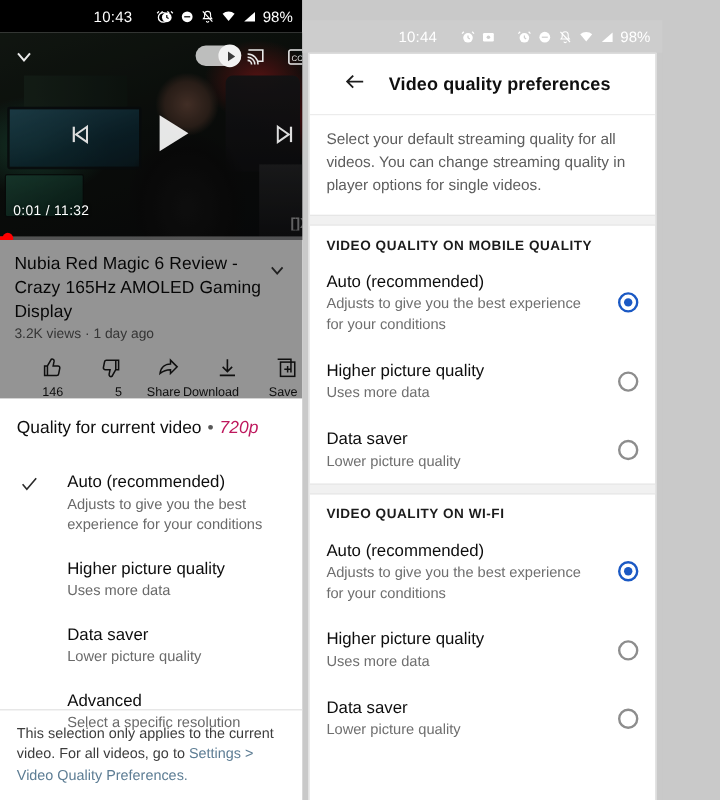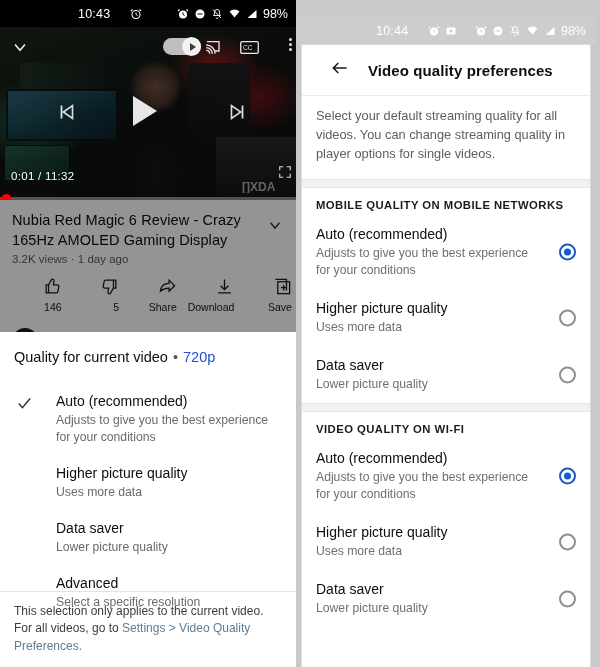--- a/index.html
+++ b/index.html
@@ -5,21 +5,21 @@
   * { box-sizing: border-box; margin: 0; padding: 0; }
   html, body {
     width: 600px; height: 667px;
     font-family: "Liberation Sans", sans-serif;
     background: #c9c9c9;
     overflow: hidden;
   }
   .screens { display: flex; width: 600px; height: 667px; }
 
   
-  .left { position: relative; width: 296px; height: 667px; background: #fff; overflow: hidden; }
+  .left { position: relative; width: 252px; height: 667px; background: #fff; overflow: hidden; }
 
   .statusbar-dark {
     height: 27px; background: #000; color: #fff;
     display: flex; align-items: center;
     font-size: 12.5px; position: relative;
   }
   .sb-time { position: absolute; left: 78px; font-weight: 500; letter-spacing: .2px; }
   .sb-left-icons { position: absolute; left: 130px; display: flex; gap: 5px; align-items: center; }
   .sb-right { position: absolute; right: 8px; display: flex; gap: 5px; align-items: center; }
   .sb-batt { font-size: 12.5px; font-weight: 500; }
@@ -130,21 +130,21 @@
 
   
   .sheet {
     position: absolute; left: 0; right: 0; bottom: 0; top: 332px;
     background: #fff; z-index: 5;
   }
   .sheet-head {
     padding: 17px 14px 16px 14px; font-size: 14.5px; color: #0d0d0d;
   }
   .sheet-head .dot { color: #575757; padding: 0 5px; }
-  .sheet-head .res { color: #1d4ed8; }
+  .sheet-head .res { color: #be185d; font-style: italic; }
   .opt-list { padding-top: 2px; }
   .opt {
     position: relative; display: flex; align-items: flex-start;
     padding: 9px 14px 9px 56px; min-height: 44px;
   }
   .opt .check { position: absolute; left: 16px; top: 12px; }
   .opt .t1 { font-size: 14px; color: #0d0d0d; line-height: 19px; }
   .opt .t2 { font-size: 12.2px; color: #6a6a6a; line-height: 17px; margin-top: 1px; }
   .sheet-footer {
     position: absolute; left: 0; right: 0; bottom: 0;
@@ -453,21 +453,21 @@
           <svg width="20" height="20" viewBox="0 0 24 24">
               <path d="M20 12H4M10 6l-6 6 6 6" fill="none" stroke="#1d1d1d" stroke-width="1.9"></path>
             </svg>
         </span>
         <span class="ttl">Video quality preferences</span>
       </div>
 
       <div class="desc">Select your default streaming quality for all videos. You can change streaming quality in player options for single videos.</div>
       <div class="sect-gap"></div>
 
-      <div class="sect-title">MOBILE QUALITY ON MOBILE NETWORKS</div>
+      <div class="sect-title">VIDEO QUALITY ON MOBILE QUALITY</div>
       <div class="ropt">
         <span>
           <span class="t1" style="display:block">Auto (recommended)</span>
           <span class="t2" style="display:block">Adjusts to give you the best experience for your conditions</span>
         </span>
         <span class="radio sel"></span>
       </div>
       <div class="ropt">
         <span>
           <span class="t1" style="display:block">Higher picture quality</span>

